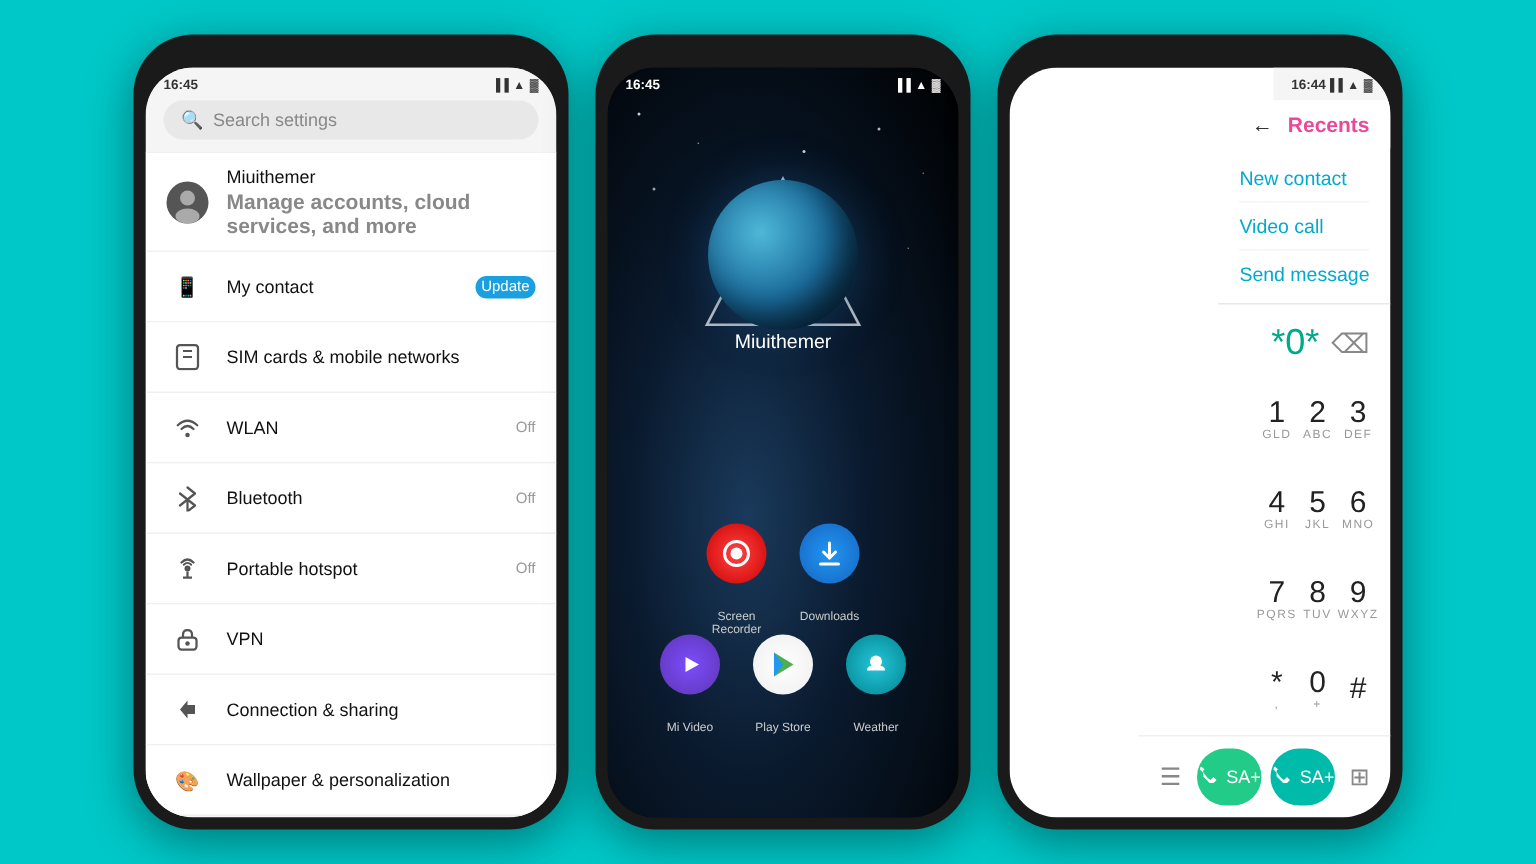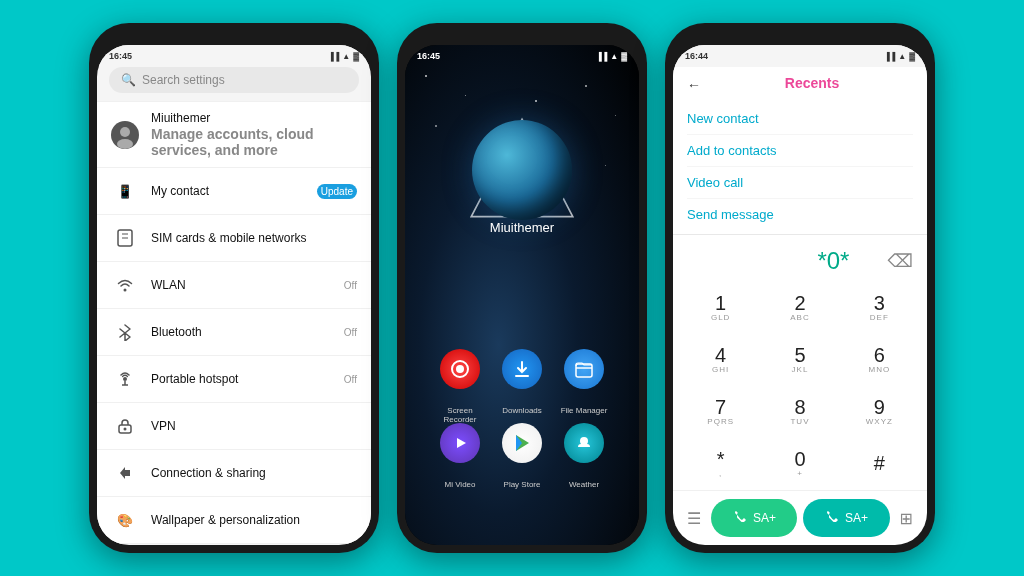--- a/index.html
+++ b/index.html
@@ -195,20 +195,21 @@
     .icon-mivideo { background: radial-gradient(circle, #7c4dff, #5e35b1); }
     .icon-playstore { background: radial-gradient(circle, #fff, #eee); }
     .icon-weather { background: radial-gradient(circle, #26c6da, #00838f); }
 
     
     .dialer-screen {
       background: #fff;
       height: 100%;
       display: flex;
       flex-direction: column;
+      align-items: flex-end;
     }
     .dialer-header {
       display: flex;
       align-items: center;
       padding: 8px 14px;
       gap: 10px;
       background: #fff;
     }
     .back-arrow { font-size: 14px; color: #333; }
     .dialer-title { font-size: 14px; font-weight: 600; color: #ec4899; flex: 1; text-align: center; }
@@ -475,30 +476,20 @@
         </div>
         <div class="app-icon">
           <div class="app-icon-img icon-download">
             <svg width="22" height="22" viewBox="0 0 22 22">
                 <path d="M11 4 L11 14 M7 10 L11 14 L15 10" stroke="#fff" stroke-width="2" stroke-linecap="round" fill="none"></path>
                 <line x1="5" y1="18" x2="17" y2="18" stroke="#fff" stroke-width="2" stroke-linecap="round"></line>
               </svg>
           </div>
           <div class="app-icon-label">Downloads</div>
         </div>
-        <div class="app-icon">
-          <div class="app-icon-img icon-files">
-            <svg width="22" height="22" viewBox="0 0 22 22">
-                <rect x="3" y="6" width="16" height="13" rx="2" fill="none" stroke="#fff" stroke-width="1.5"></rect>
-                <path d="M3 10 L19 10" stroke="#fff" stroke-width="1.5"></path>
-                <path d="M3 8 L3 7 Q3 5 5 5 L9 5 L11 7 L19 7" stroke="#fff" fill="none" stroke-width="1.2"></path>
-              </svg>
-          </div>
-          <div class="app-icon-label">File Manager</div>
-        </div>
       </div>
 
       <div class="app-row app-row-2">
         <div class="app-icon">
           <div class="app-icon-img icon-mivideo">
             <svg width="22" height="22" viewBox="0 0 22 22">
                 <polygon points="8,6 17,11 8,16" fill="#fff"></polygon>
               </svg>
           </div>
           <div class="app-icon-label">Mi Video</div>
@@ -539,21 +530,20 @@
         </div>
       </div>
 
       <div class="dialer-header">
         <span class="back-arrow">←</span>
         <span class="dialer-title">Recents</span>
       </div>
 
       <div class="dialer-menu-list">
         <div class="dialer-menu-item">New contact</div>
-        <div class="dialer-menu-item">Add to contacts</div>
         <div class="dialer-menu-item">Video call</div>
         <div class="dialer-menu-item">Send message</div>
       </div>
 
       <div class="dialer-display">
         <div style="flex:1"></div>
         <div class="dialer-number">*0*</div>
         <div class="backspace-btn">⌫</div>
       </div>
 

